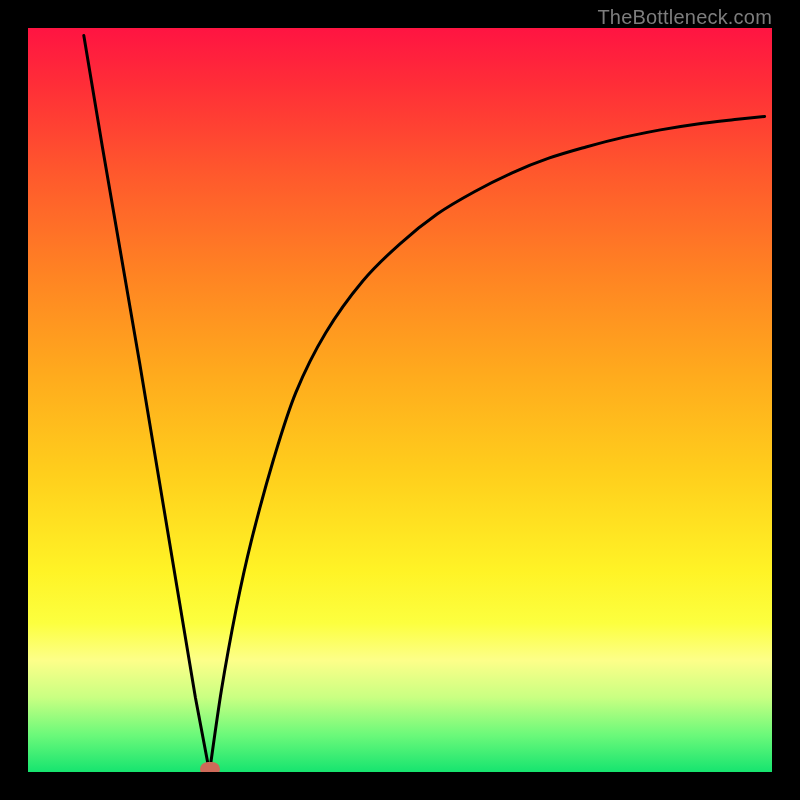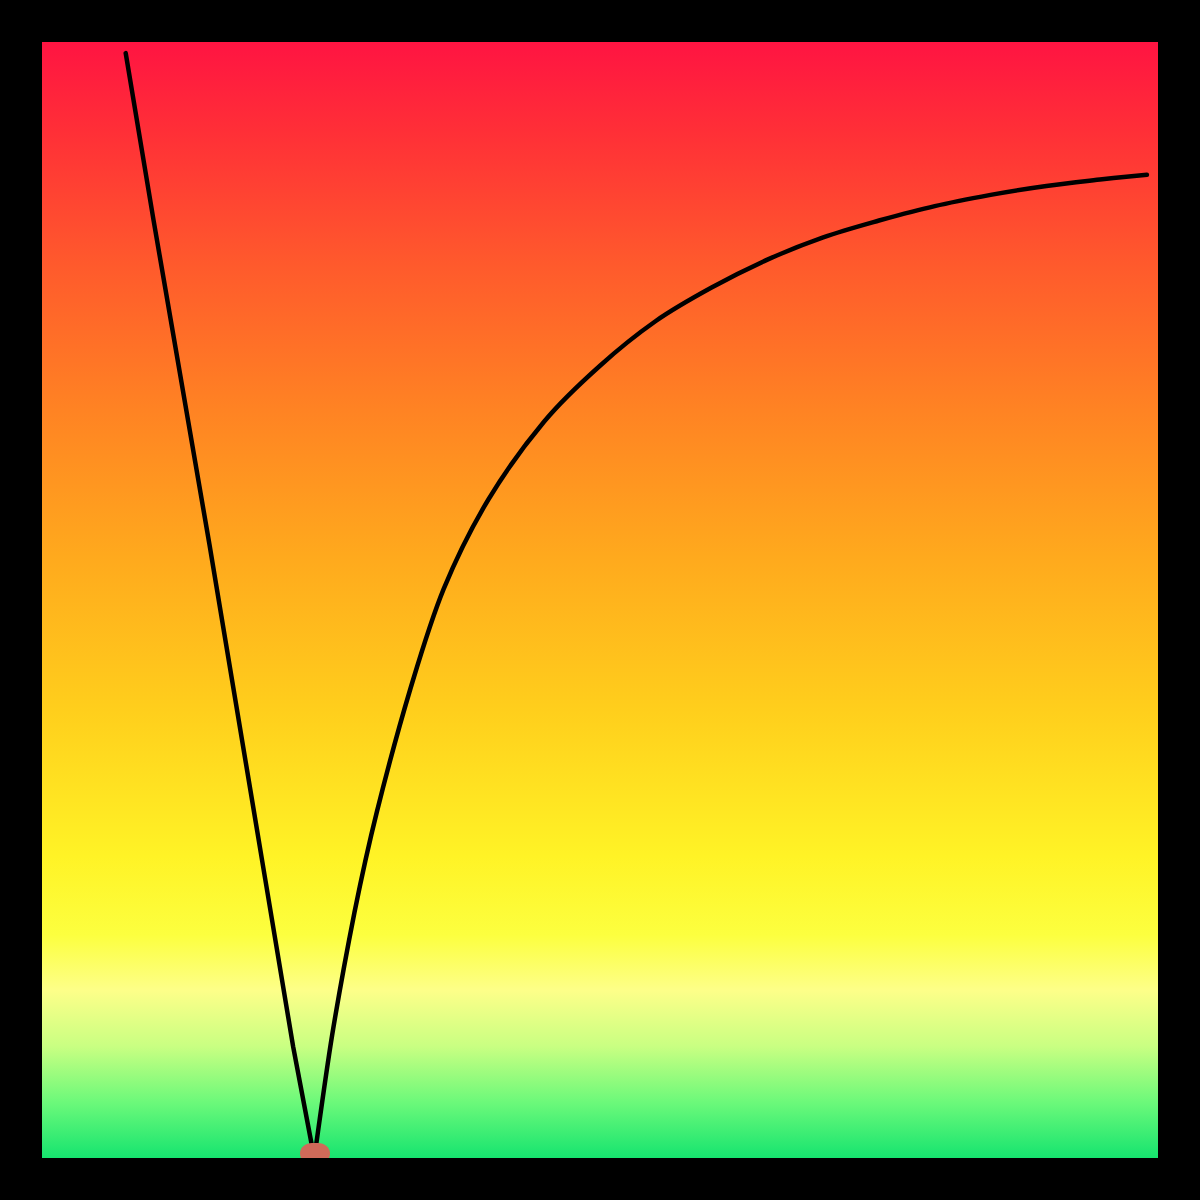--- a/index.html
+++ b/index.html
@@ -78,13 +78,14 @@
     <div class="gradient"></div>
 
     <svg class="curve" viewBox="0 0 744 744" preserveAspectRatio="none">
       <path d="M 55.8 7.4 L 74.4 119.0 L 111.6 334.8 L 148.8 558.0 L 167.4 669.6 L 181.5 744.0" fill="none" stroke="#000000" stroke-width="3" stroke-linecap="round"></path>
       <path d="M 181.5 744.0 C 183.5 730.4, 189.0 689.4, 193.4 662.2 C 197.9 634.9, 203.4 605.1, 208.3 580.3 C 213.3 555.5, 217.0 538.2, 223.2 513.4 C 229.4 488.6, 238.1 456.3, 245.5 431.5 C 253.0 406.7, 259.2 385.6, 267.8 364.6 C 276.5 343.5, 286.4 323.6, 297.6 305.0 C 308.8 286.4, 322.4 267.8, 334.8 253.0 C 347.2 238.1, 359.6 226.9, 372.0 215.8 C 384.4 204.6, 396.8 194.7, 409.2 186.0 C 421.6 177.3, 434.0 170.5, 446.4 163.7 C 458.8 156.9, 471.2 150.7, 483.6 145.1 C 496.0 139.5, 508.4 134.5, 520.8 130.2 C 533.2 125.9, 545.6 122.5, 558.0 119.0 C 570.4 115.6, 582.8 112.2, 595.2 109.4 C 607.6 106.5, 620.0 104.2, 632.4 101.9 C 644.8 99.7, 657.2 97.7, 669.6 96.0 C 682.0 94.2, 695.6 92.8, 706.8 91.5 C 718.0 90.3, 731.6 89.0, 736.6 88.5" fill="none" stroke="#000000" stroke-width="3" stroke-linecap="round"></path>
     </svg>
 
     <div class="marker" style="left: 181.536px; top: 741px; background: rgb(207, 106, 89);"></div>
   </div>
 
+  <div class="watermark">TheBottleneck.com</div>
 </div>
 
 </body></html>

